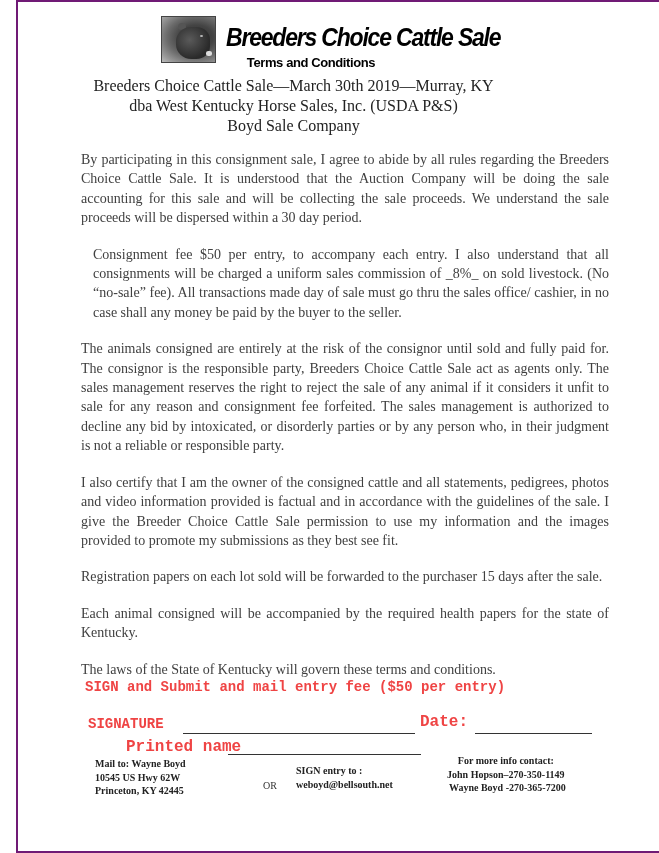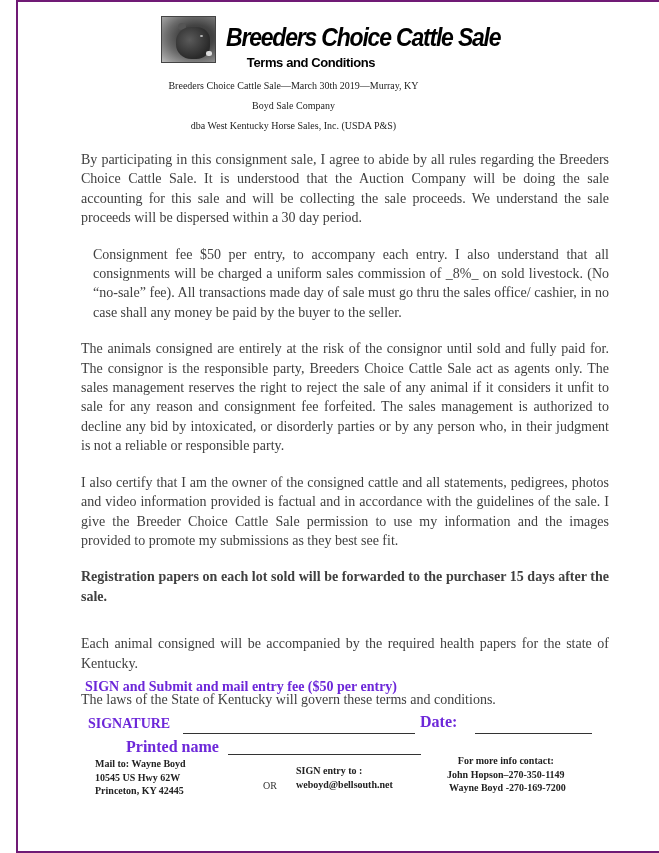--- a/index.html
+++ b/index.html
@@ -33,38 +33,38 @@
       color: #000;
     }
     .subtitle {
       position: absolute; left: 0; width: 542px; top: 53px; text-align: center;
       font-family: "Liberation Sans", "DejaVu Sans", sans-serif;
       font-weight: bold; font-size: 13px; letter-spacing: -0.4px; color: #000;
       padding-left: 44px; box-sizing: border-box;
     }
     .header-lines {
       position: absolute; left: 0; width: 551px; top: 74px; text-align: center;
-      font-size: 10px; line-height: 20px; color: #222;
+      font-size: 16px; line-height: 20px; color: #222;
     }
     .header-lines div { white-space: nowrap; }
 
     .body-text {
       position: absolute; left: 63px; width: 528px; top: 148px;
       font-size: 14px; line-height: 19.4px; text-align: justify; color: #404040;
       hyphens: manual;
     }
     .body-text p { margin: 0 0 14px 0; }
     .body-text p.p1 { margin-bottom: 17px; }
     .body-text p.p2 { margin-bottom: 17px; margin-left: 12px; }
     .body-text p.p3 { margin-bottom: 17px; }
     .body-text p.p4 { margin-bottom: 17px; }
-    .body-text p.p5 { margin-bottom: 28px; font-weight: bold; }
+    .body-text p.p5 { margin-bottom: 17px; }
     .body-text p.p6 { margin-bottom: 17px; }
 
-    .bold-sans { font-family: Liberation Serif, serif; font-weight: bold; color: #6d28d9; }
+    .bold-sans { font-family: Liberation Mono, monospace; font-weight: bold; color: #ef4444; }
     .sign-heading { position: absolute; left: 67px; top: 677px; font-size: 14px; }
     .sig-label { position: absolute; left: 70px; top: 714px; font-size: 14px; }
     .sig-line { position: absolute; left: 165px; top: 731px; width: 232px; border-bottom: 1px solid #333; }
     .date-label { position: absolute; left: 402px; top: 711px; font-size: 16px; }
     .date-line { position: absolute; left: 457px; top: 731px; width: 117px; border-bottom: 1px solid #333; }
     .printed-label { position: absolute; left: 108px; top: 736px; font-size: 16px; }
     .printed-line { position: absolute; left: 210px; top: 752px; width: 193px; border-bottom: 1px solid #333; }
 
     .small-bold { font-family: "Liberation Serif", "DejaVu Serif", serif; font-weight: bold; font-size: 10px; line-height: 13.5px; color: #222; }
     .mail-block { position: absolute; left: 77px; top: 755px; }
@@ -83,22 +83,22 @@
     <div class="head"></div>
     <div class="eye"></div>
     <div class="nose"></div>
   </div>
 
   <h1 class="title">Breeders Choice Cattle Sale</h1>
   <div class="subtitle">Terms and Conditions</div>
 
   <div class="header-lines">
     <div>Breeders  Choice Cattle Sale—March 30th 2019—Murray, KY</div>
+    <div>dba West Kentucky Horse Sales, Inc. (USDA P&amp;S)</div>
     <div>Boyd Sale Company</div>
-    <div>dba West Kentucky Horse Sales, Inc. (USDA P&amp;S)</div>
   </div>
 
   <div class="body-text">
     <p class="p1">By participating in this consignment sale, I agree to abide by all rules regarding the Breeders Choice Cattle Sale. It is understood that the Auction Company will be doing the sale accounting for this sale and will be collecting the sale proceeds. We under­stand the sale proceeds will be dispersed within a 30 day period.</p>
     <p class="p2">Consignment fee $50 per entry, to accompany each entry. I also understand that all consignments will be charged a uniform sales commission of _8%_  on sold livestock. (No “no-sale” fee).  All transactions made day of sale must go thru the sales office/ cashier, in no case shall any money be paid by the buyer to the seller.</p>
     <p class="p3">The animals consigned are entirely at the risk of the consignor until sold and fully paid for. The consignor is the responsible party, Breeders Choice Cattle Sale act as agents only. The sales management reserves the right to reject the sale of any animal if it considers it unfit to sale for any reason and consignment fee forfeited. The sales management is authorized to decline any bid by intoxicated, or disorderly parties or by any person who, in their judgment is not a reliable or responsible party.</p>
     <p class="p4">I also certify that I am the owner of the consigned cattle and all statements, pedigrees, photos and video information provided is factual and in accordance with the guide­lines of the sale. I give the Breeder Choice Cattle Sale permission to use my informa­tion and the images provided to promote my submissions as they best see fit.</p>
     <p class="p5">Registration papers on each lot sold will be forwarded to the purchaser 15 days after the sale.</p>
     <p class="p6">Each animal consigned will be accompanied by the required health papers for the state of Kentucky.</p>
     <p class="p7">The laws of the State of Kentucky will govern these terms and conditions.</p>
@@ -124,16 +124,16 @@
   <div class="or-label">OR</div>
 
   <div class="email-block small-bold">
     <div>SIGN entry to :</div>
     <div>weboyd@bellsouth.net</div>
   </div>
 
   <div class="contact-block small-bold">
     <div>For more info contact:</div>
     <div>John Hopson–270-350-1149</div>
-    <div>Wayne Boyd -270-169-7200</div>
+    <div>Wayne Boyd -270-365-7200</div>
   </div>
 
 </div>
 
 </body></html>

